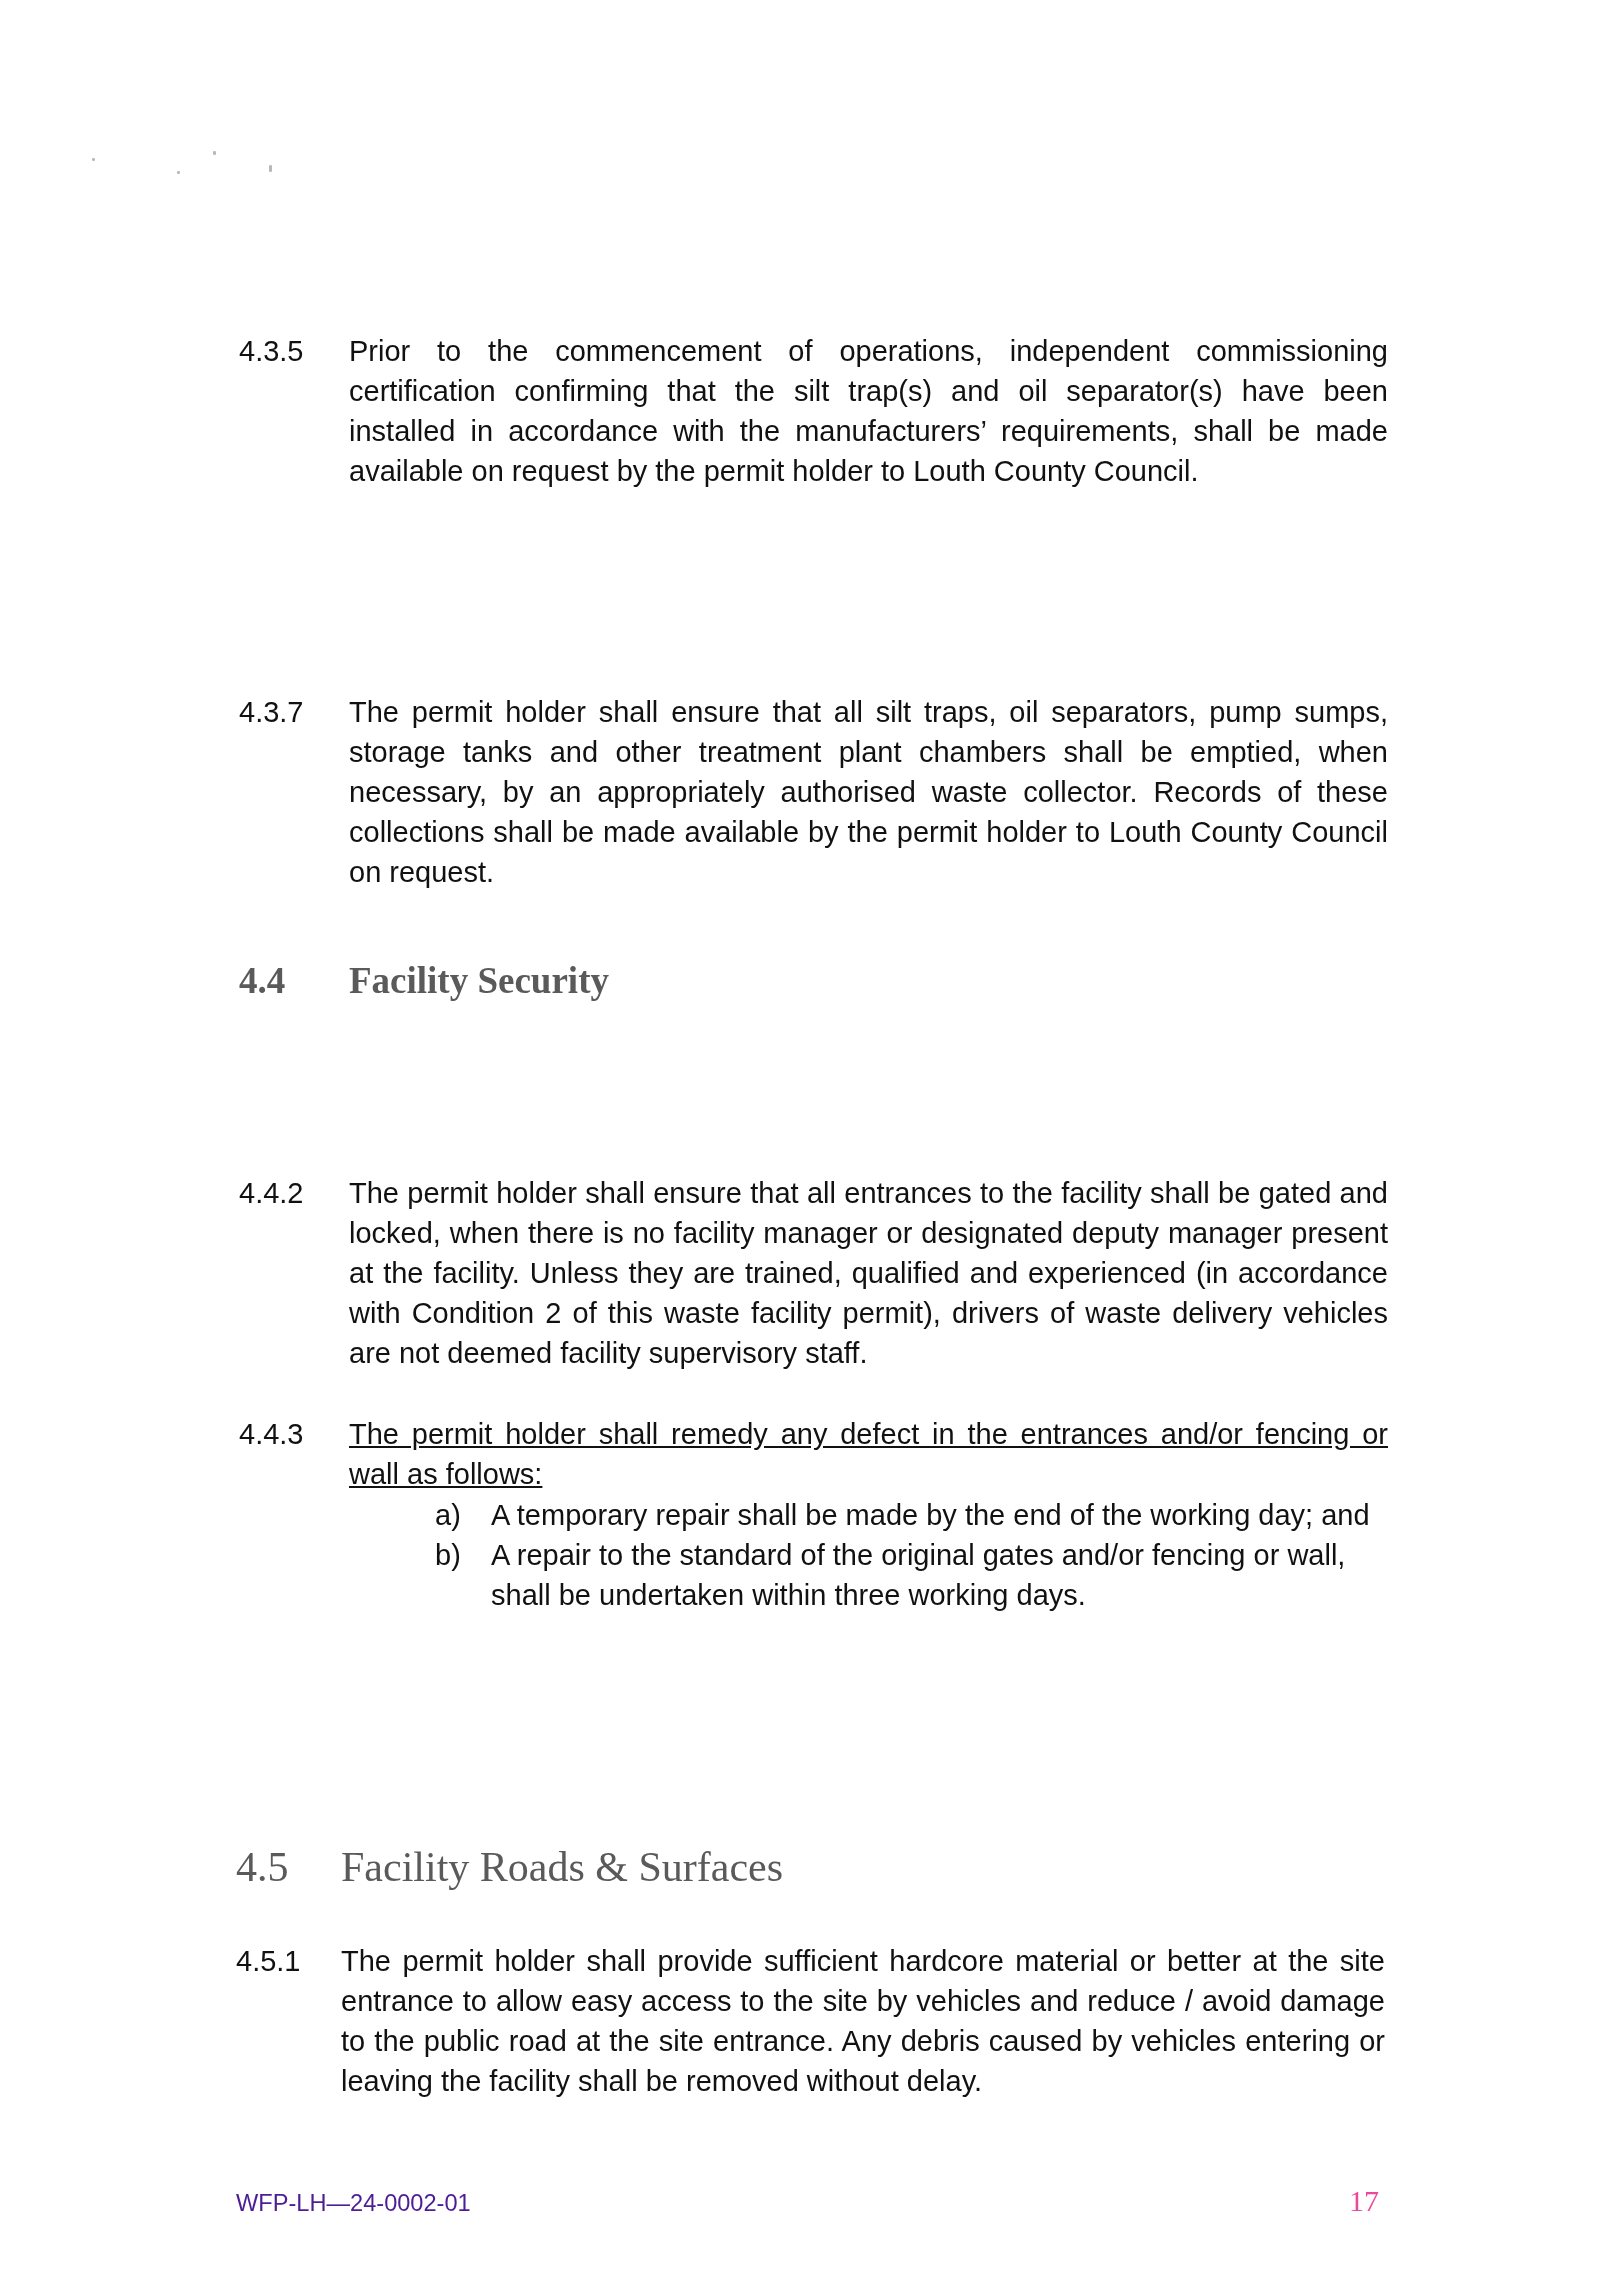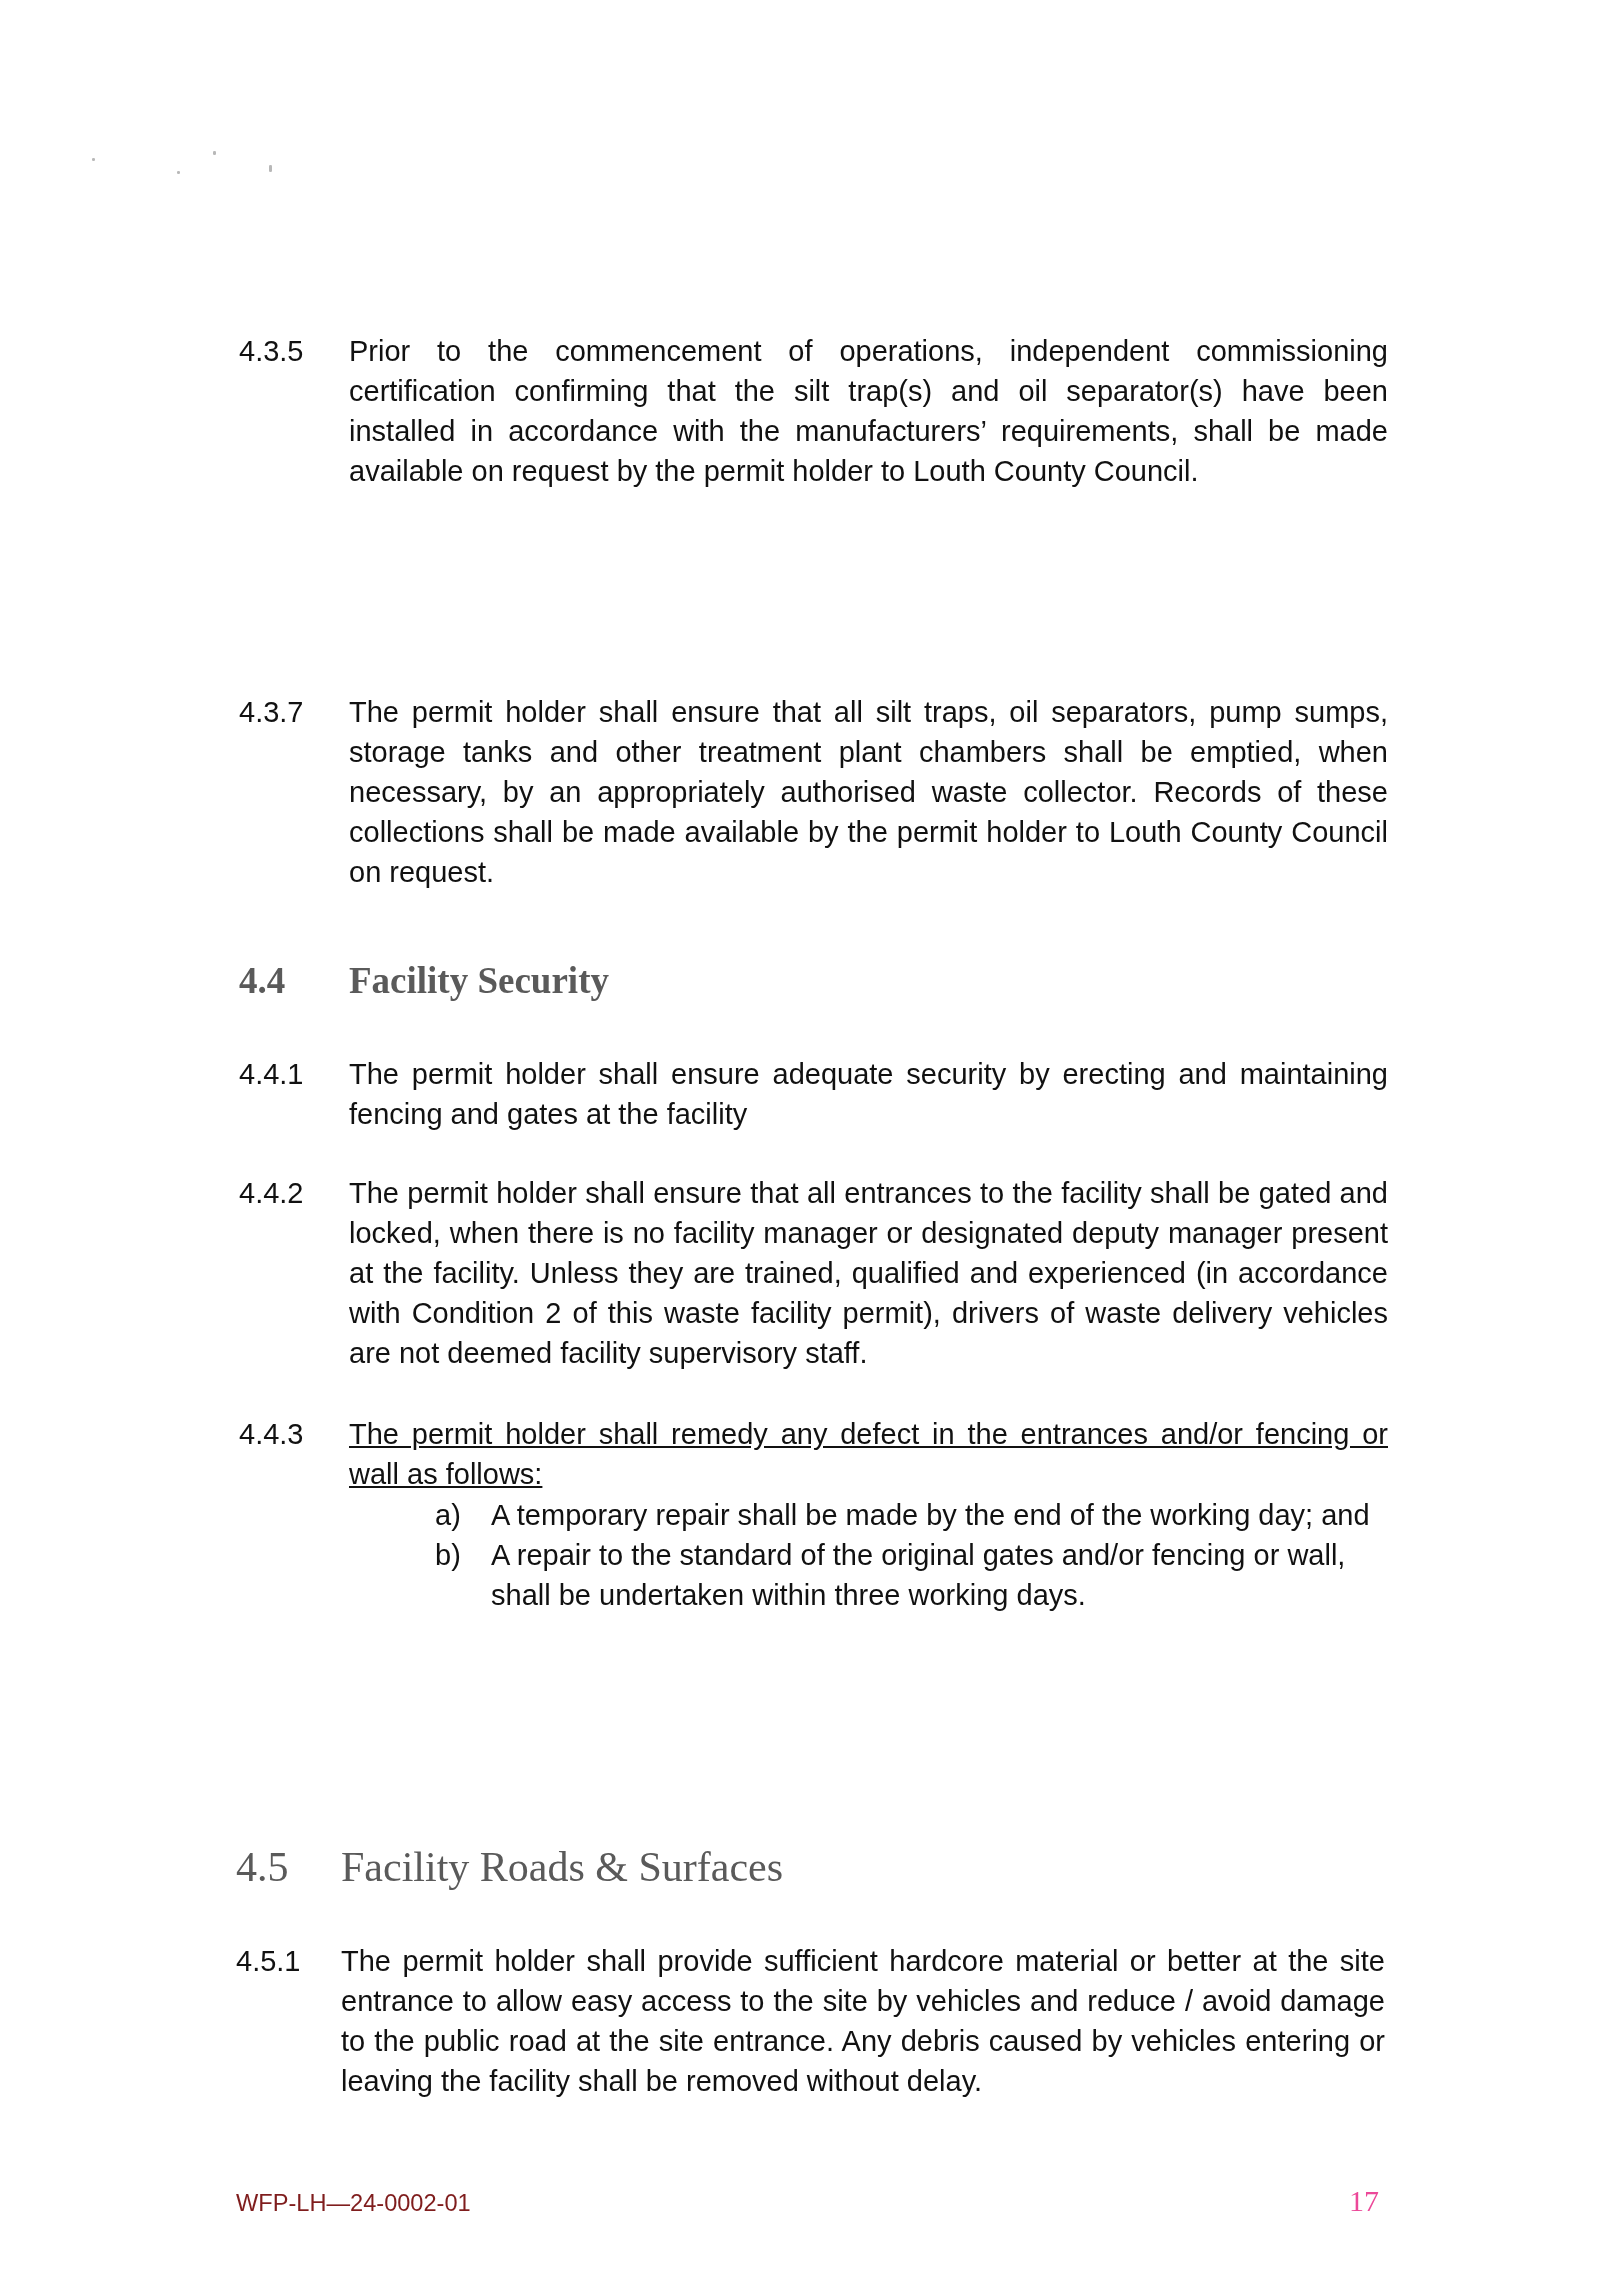--- a/index.html
+++ b/index.html
@@ -20,21 +20,21 @@
              color: #5a5a5a; font-weight: normal; }
   .heading .hnum { display: inline-block; width: 110px; }
   .h44 { font-size: 37px; }
   .h45 { font-size: 42px; left: 236px; }
   .h45 .hnum { width: 105px; }
 
   .sublist { position: absolute; left: 435px; width: 953px; font-size: 29px; line-height: 40px; }
   .sub-item { position: relative; padding-left: 56px; }
   .sub-item .marker { position: absolute; left: 0; top: 0; }
 
-  .footer-id { position: absolute; left: 236px; top: 2190px; font-size: 23.6px; color: #7f1d1d; }
+  .footer-id { position: absolute; left: 236px; top: 2190px; font-size: 23.6px; color: #4c1d95; }
   .footer-page { position: absolute; left: 1349px; top: 2184px; font-size: 30px;
                  font-family: "Liberation Serif", "DejaVu Serif", serif; color: #ec4899; }
 </style>
 </head>
 <body>
 
 <div class="page">
 
   <div class="specks">
     <span class="speck" style="left:0;top:6.5px"></span>
@@ -52,24 +52,20 @@
 
   <div class="clause" style="top:692px;">
     <span class="num">4.3.7</span>
     <div class="text">The permit holder shall ensure that all silt traps, oil separators, pump sumps, storage tanks and other treatment plant chambers shall be emptied, when necessary, by an appropriately authorised waste collector. Records of these collections shall be made available by the permit holder to Louth County Council on request.</div>
   </div>
 
   <div class="heading h44" style="top:959px;font-weight:bold;">
     <span class="hnum">4.4</span><span>Facility Security</span>
   </div>
 
-  <div class="clause" style="top:1054px;">
-    <span class="num">4.4.1</span>
-    <div class="text">The permit holder shall ensure adequate security by erecting and maintaining fencing and gates at the facility</div>
-  </div>
 
   <div class="clause" style="top:1173px;">
     <span class="num">4.4.2</span>
     <div class="text">The permit holder shall ensure that all entrances to the facility shall be gated and locked, when there is no facility manager or designated deputy manager present at the facility. Unless they are trained, qualified and experienced (in accordance with Condition 2 of this waste facility permit), drivers of waste delivery vehicles are not deemed facility supervisory staff.</div>
   </div>
 
   <div class="clause" style="top:1414px;text-decoration:underline;">
     <span class="num">4.4.3</span>
     <div class="text">The permit holder shall remedy any defect in the entrances and/or fencing or wall as follows:</div>
   </div>

